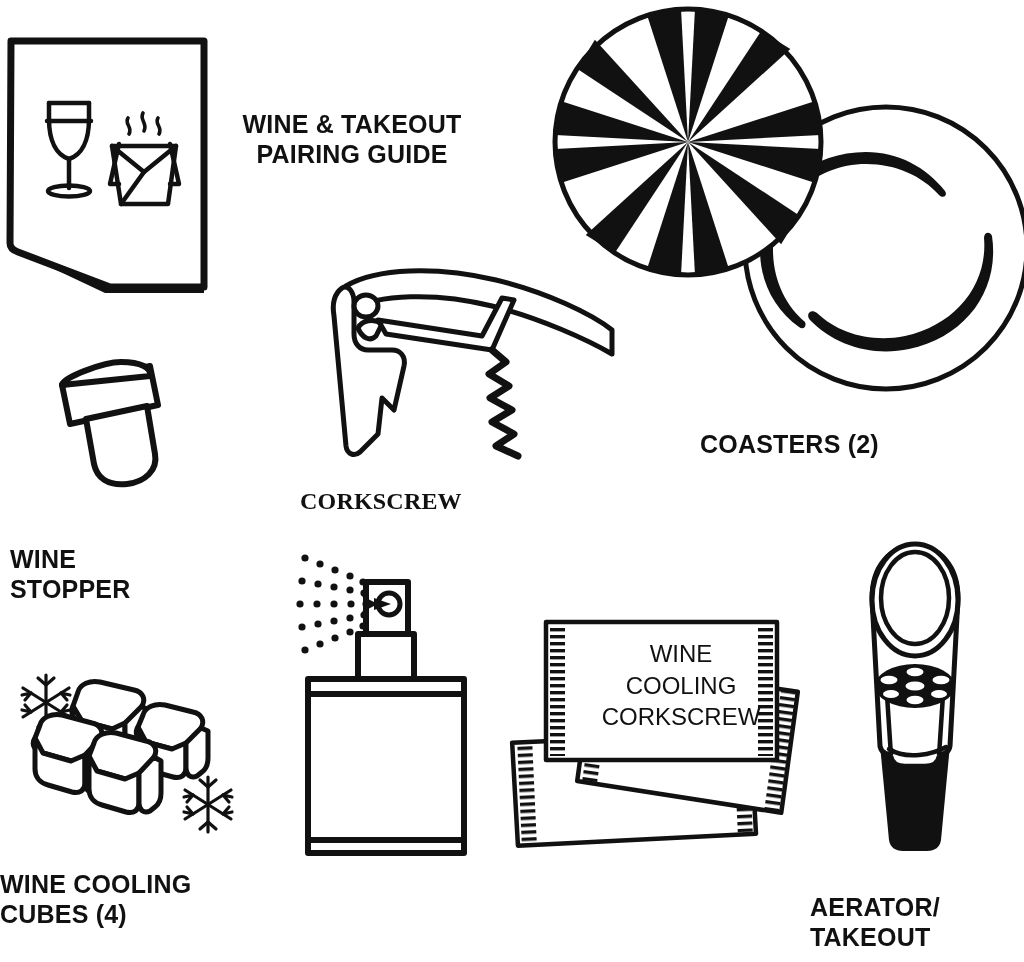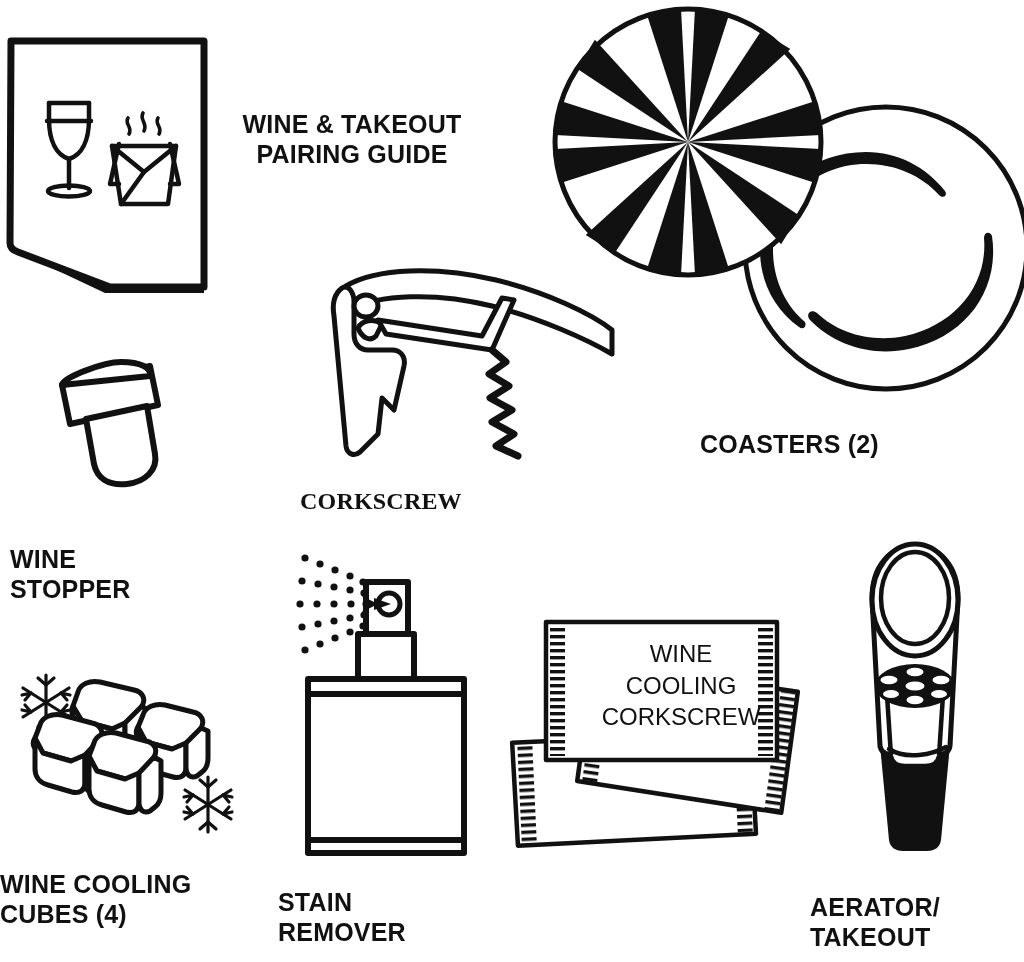--- a/index.html
+++ b/index.html
@@ -236,22 +236,20 @@
 
       <path class="paper" stroke-width="6" d="M62 86 L118 86 L118 131 L62 131 Z"></path>
 
       <path class="paper" stroke-width="6" d="M12 131 L168 131 L168 146 L12 146 Z"></path>
 
       <path class="paper" stroke-width="6" d="M12 146 L168 146 L168 305 L12 305 Z"></path>
 
       <path class="ink" stroke-width="6" d="M12 292 L168 292"></path>
     </svg>
   </div>
-  <div class="label label-lg" style="left:278px; top:888px; width:220px;">STAIN
-REMOVER</div>
 
   <div class="item" style="left:500px; top:600px;">
     <svg width="320" height="270" viewBox="0 0 320 270">
       <defs>
 
         <pattern id="crimpV" width="6" height="7" patternUnits="userSpaceOnUse">
           <rect x="0" y="0" width="6" height="3.4" fill="#111111"></rect>
         </pattern>
       </defs>
 

